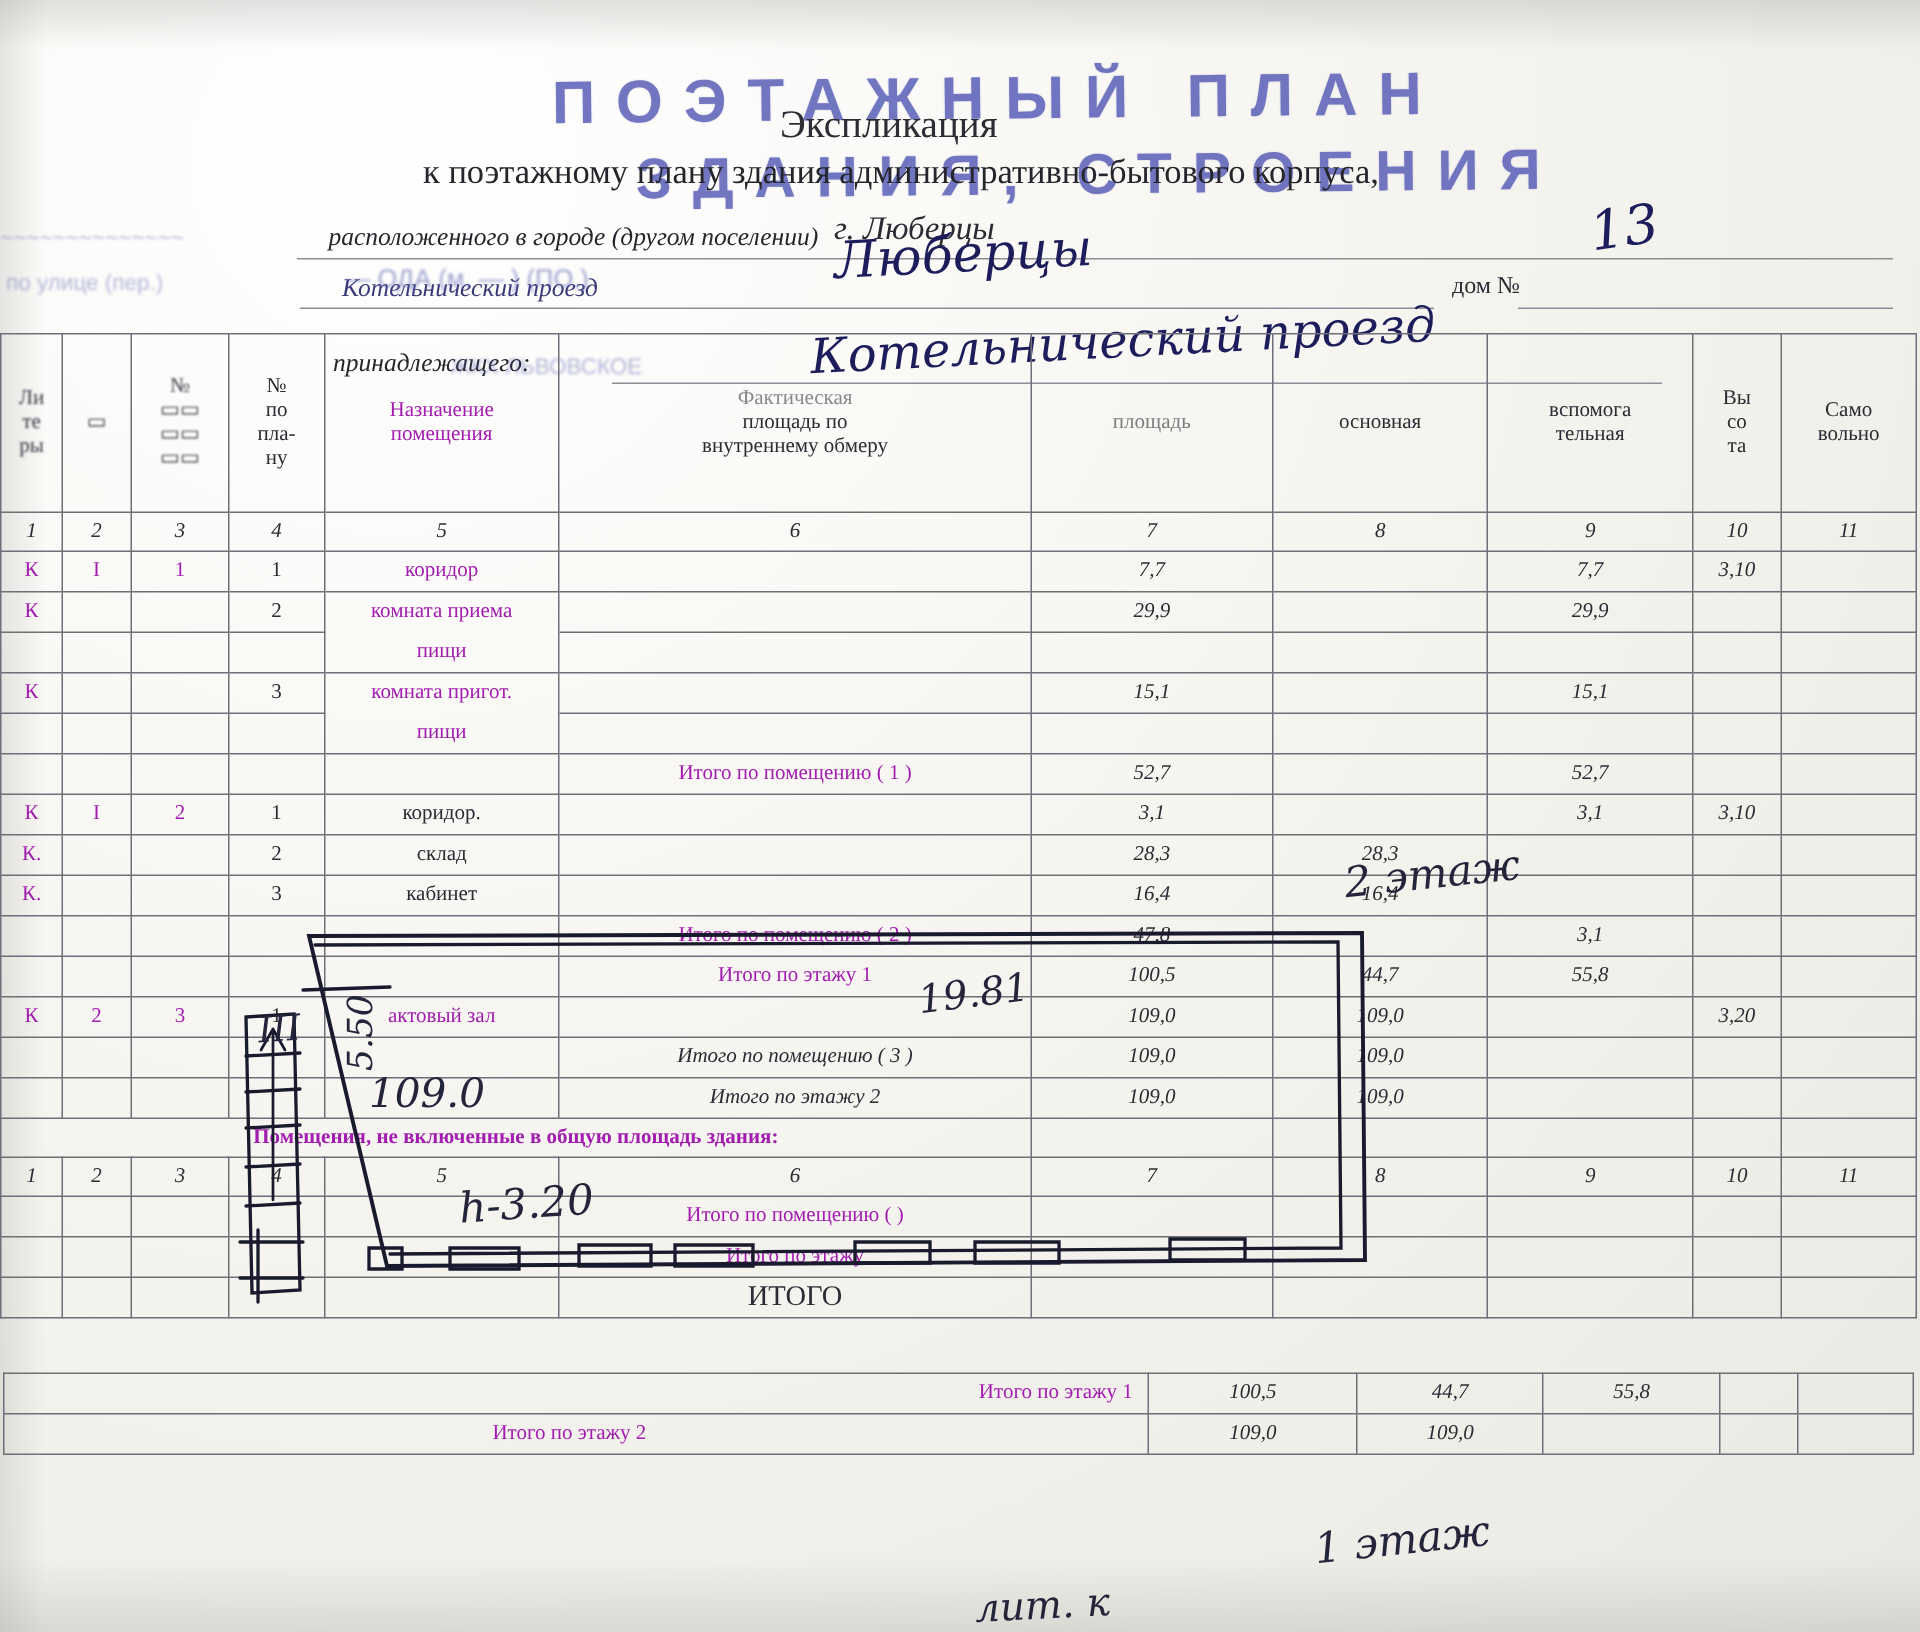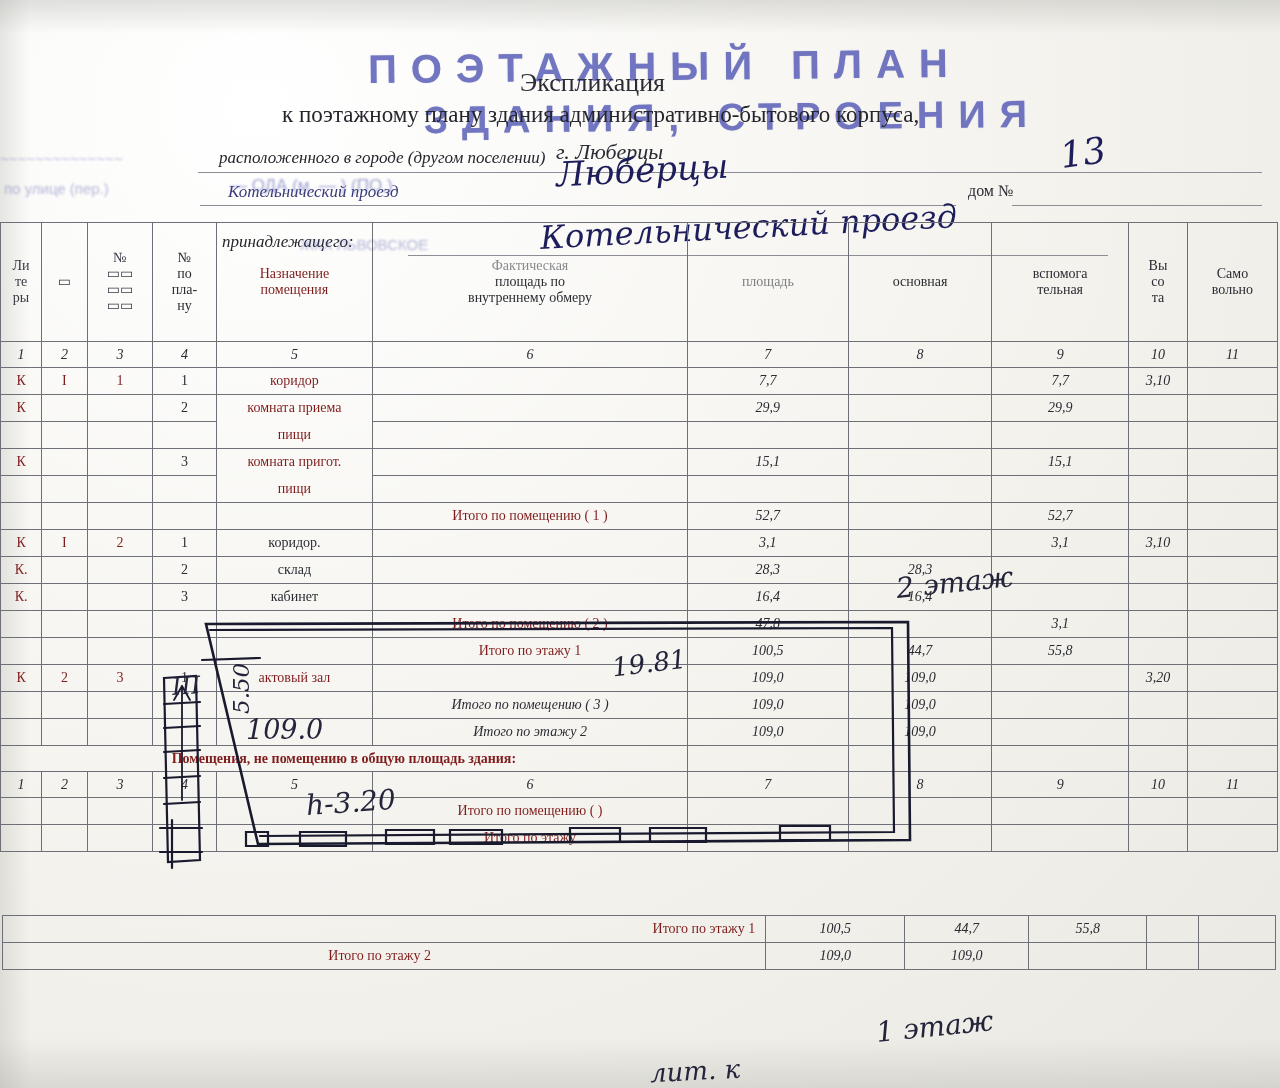--- a/index.html
+++ b/index.html
@@ -86,21 +86,21 @@
     height:25px;
     text-align:center;
     vertical-align:middle;
     background:transparent;
   }
   .tbl .hd{height:118px;font-size:14px;line-height:1.15;vertical-align:middle;}
   .tbl .num{height:20px;font-size:13px;font-style:italic;}
   .cell-left{text-align:left;padding-left:8px;}
   .it{font-style:italic;}
   .rowlabel{font-size:14px;text-align:right;padding-right:10px;}
-  .smudge{color:#7f1d1d;filter:blur(.5px);}
+  .smudge{color:#a21caf;filter:blur(.5px);}
   .blurlabel{color:#3a3a46;filter:blur(.6px);}
   .tbl tr.tall td{height:26px;}
   .sect-title{text-align:left;padding-left:4px;font-weight:bold;font-size:15px;}
   .nb-t{border-top:none !important;}
   .nb-b{border-bottom:none !important;}
 
   
   .plan{position:absolute;left:150px;top:600px;width:790px;height:300px;pointer-events:none;}
   .plan svg{width:100%;height:100%;}
 
@@ -352,21 +352,21 @@
     <td class="cell-left"></td>
     <td class="it">Итого по этажу 2</td>
     <td class="it">109,0</td>
     <td class="it">109,0</td>
     <td class="it"></td>
     <td class="it"></td>
     <td></td>
   </tr>
 
   <tr>
-    <td class="sect-title smudge" colspan="6">Помещения, не помещению в общую площадь здания:</td>
+    <td class="sect-title smudge" colspan="6">Помещения, не включенные в общую площадь здания:</td>
     <td></td>
     <td></td>
     <td></td>
     <td></td>
     <td></td>
   </tr>
   <tr class="num">
     <td>1</td>
     <td>2</td>
     <td>3</td>
@@ -398,20 +398,33 @@
     <td></td>
         <td></td>
     <td></td>
     <td class="smudge">Итого по этажу</td>
     <td></td>
     <td></td>
     <td></td>
     <td></td>
     <td></td>
   </tr>
+  <tr class="tall">
+    <td></td>
+        <td></td>
+    <td></td>
+        <td></td>
+    <td></td>
+    <td style="font-size:19px;">ИТОГО</td>
+    <td></td>
+    <td></td>
+    <td></td>
+    <td></td>
+    <td></td>
+  </tr>
 </tbody>
   </table>
 
 <table class="totals">
   <tbody>
       <tr>
     <td class="rowlabel smudge" style="width:806px;text-align:right;">Итого по этажу 1</td>
     <td class="it" style="width:144px;">100,5</td>
     <td class="it" style="width:128px;">44,7</td>
     <td class="it" style="width:122px;">55,8</td>

